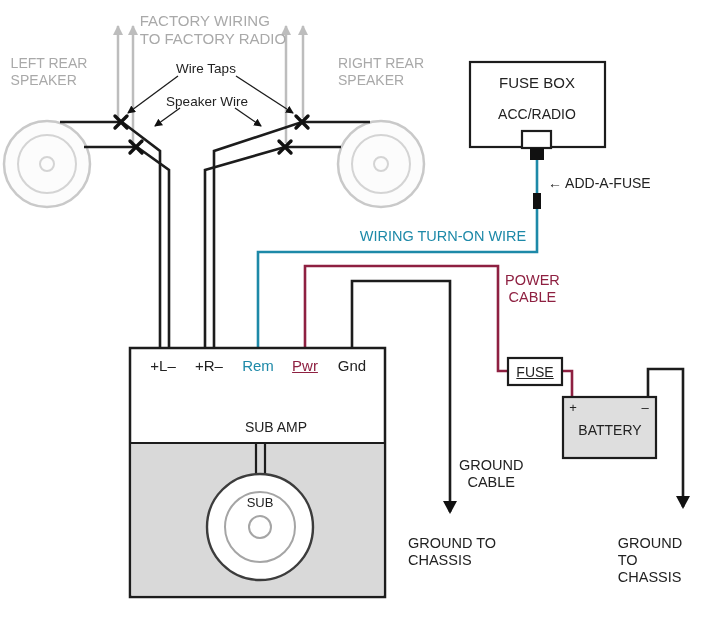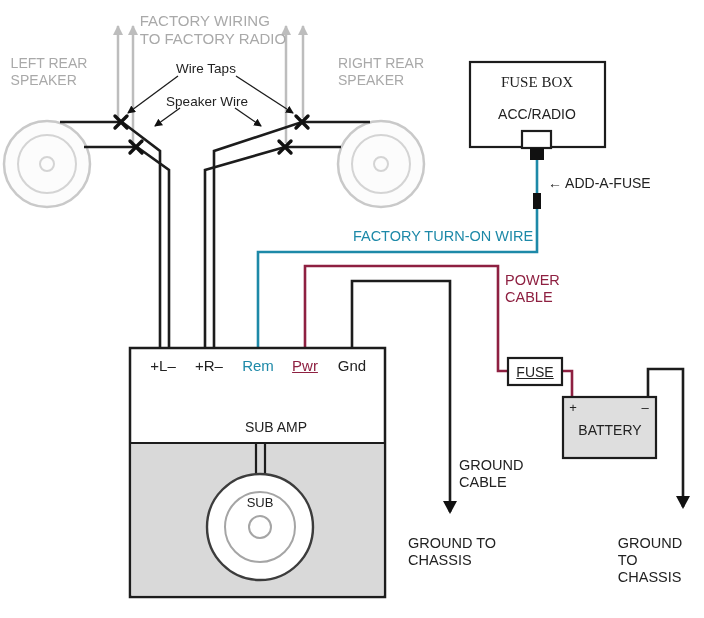--- a/index.html
+++ b/index.html
@@ -20,21 +20,21 @@
   .amp-lower   { fill: #d9d9d9; }
   .battery-box { fill: #dedede; stroke: #1c1c1c; stroke-width: 2.2; }
   .fill-black  { fill: #111; }
   .fill-gray   { fill: var(--factory-gray, #bdbdbd); }
   .spk-outer   { fill: #fcfcfc; stroke: #c9c9c9; stroke-width: 2.5; }
   .spk-mid     { fill: none; stroke: #d4d4d4; stroke-width: 2; }
   .sub-outer   { fill: #ffffff; stroke: #3c3c3c; stroke-width: 2.4; }
   .sub-mid     { fill: #ffffff; stroke: #a5a5a5; stroke-width: 2; }
 
   
-  .lbl { position: absolute; white-space: pre-line; line-height: 1.18; color: #222; }
+  .lbl { position: absolute; white-space: pre-line; line-height: 1.18; color: #222; text-align: center; }
   .center { text-align: left; transform: translateX(-50%); }
   .gray   { color: var(--gray-text, #a9a9a9); }
   .teal   { color: var(--teal, #1d89a8); }
   .maroon { color: var(--maroon, #8e2041); }
 </style>
 </head>
 <body>
 
 <div class="stage">
 
@@ -133,27 +133,27 @@
   <div class="lbl gray center" style="left:49px; top:55px; font-size:14px;">LEFT REAR
 SPEAKER</div>
 
   <div class="lbl gray center" style="left:381px; top:55px; font-size:14px;">RIGHT REAR
 SPEAKER</div>
 
   <div class="lbl center" style="left:206px; top:61px; font-size:13.5px;">Wire Taps</div>
 
   <div class="lbl center" style="left:207px; top:94px; font-size:13.5px;">Speaker Wire</div>
 
-  <div class="lbl center" style="left:537px; top:74px; font-size:15px;font-family:Liberation Serif, serif;">FUSE BOX</div>
+  <div class="lbl center" style="left:537px; top:74px; font-size:15px;">FUSE BOX</div>
 
   <div class="lbl center" style="left:537px; top:106px; font-size:14px;">ACC/RADIO</div>
 
   <div class="lbl" style="left:548px; top:175px; font-size:14px;">← ADD-A-FUSE</div>
 
-  <div class="lbl teal center" style="left:443px; top:228px; font-size:14.5px;">FACTORY TURN-ON WIRE</div>
+  <div class="lbl teal center" style="left:443px; top:228px; font-size:14.5px;">WIRING TURN-ON WIRE</div>
 
   <div class="lbl maroon" style="left:505px; top:272px; font-size:14.5px;">POWER
 CABLE</div>
 
   <div class="lbl center" style="left:535px; top:364px; font-size:14px;text-decoration:underline;">FUSE</div>
 
   <div class="lbl center" style="left:573px; top:400px; font-size:13px;">+</div>
 
   <div class="lbl center" style="left:645px; top:400px; font-size:13px;">–</div>
 

